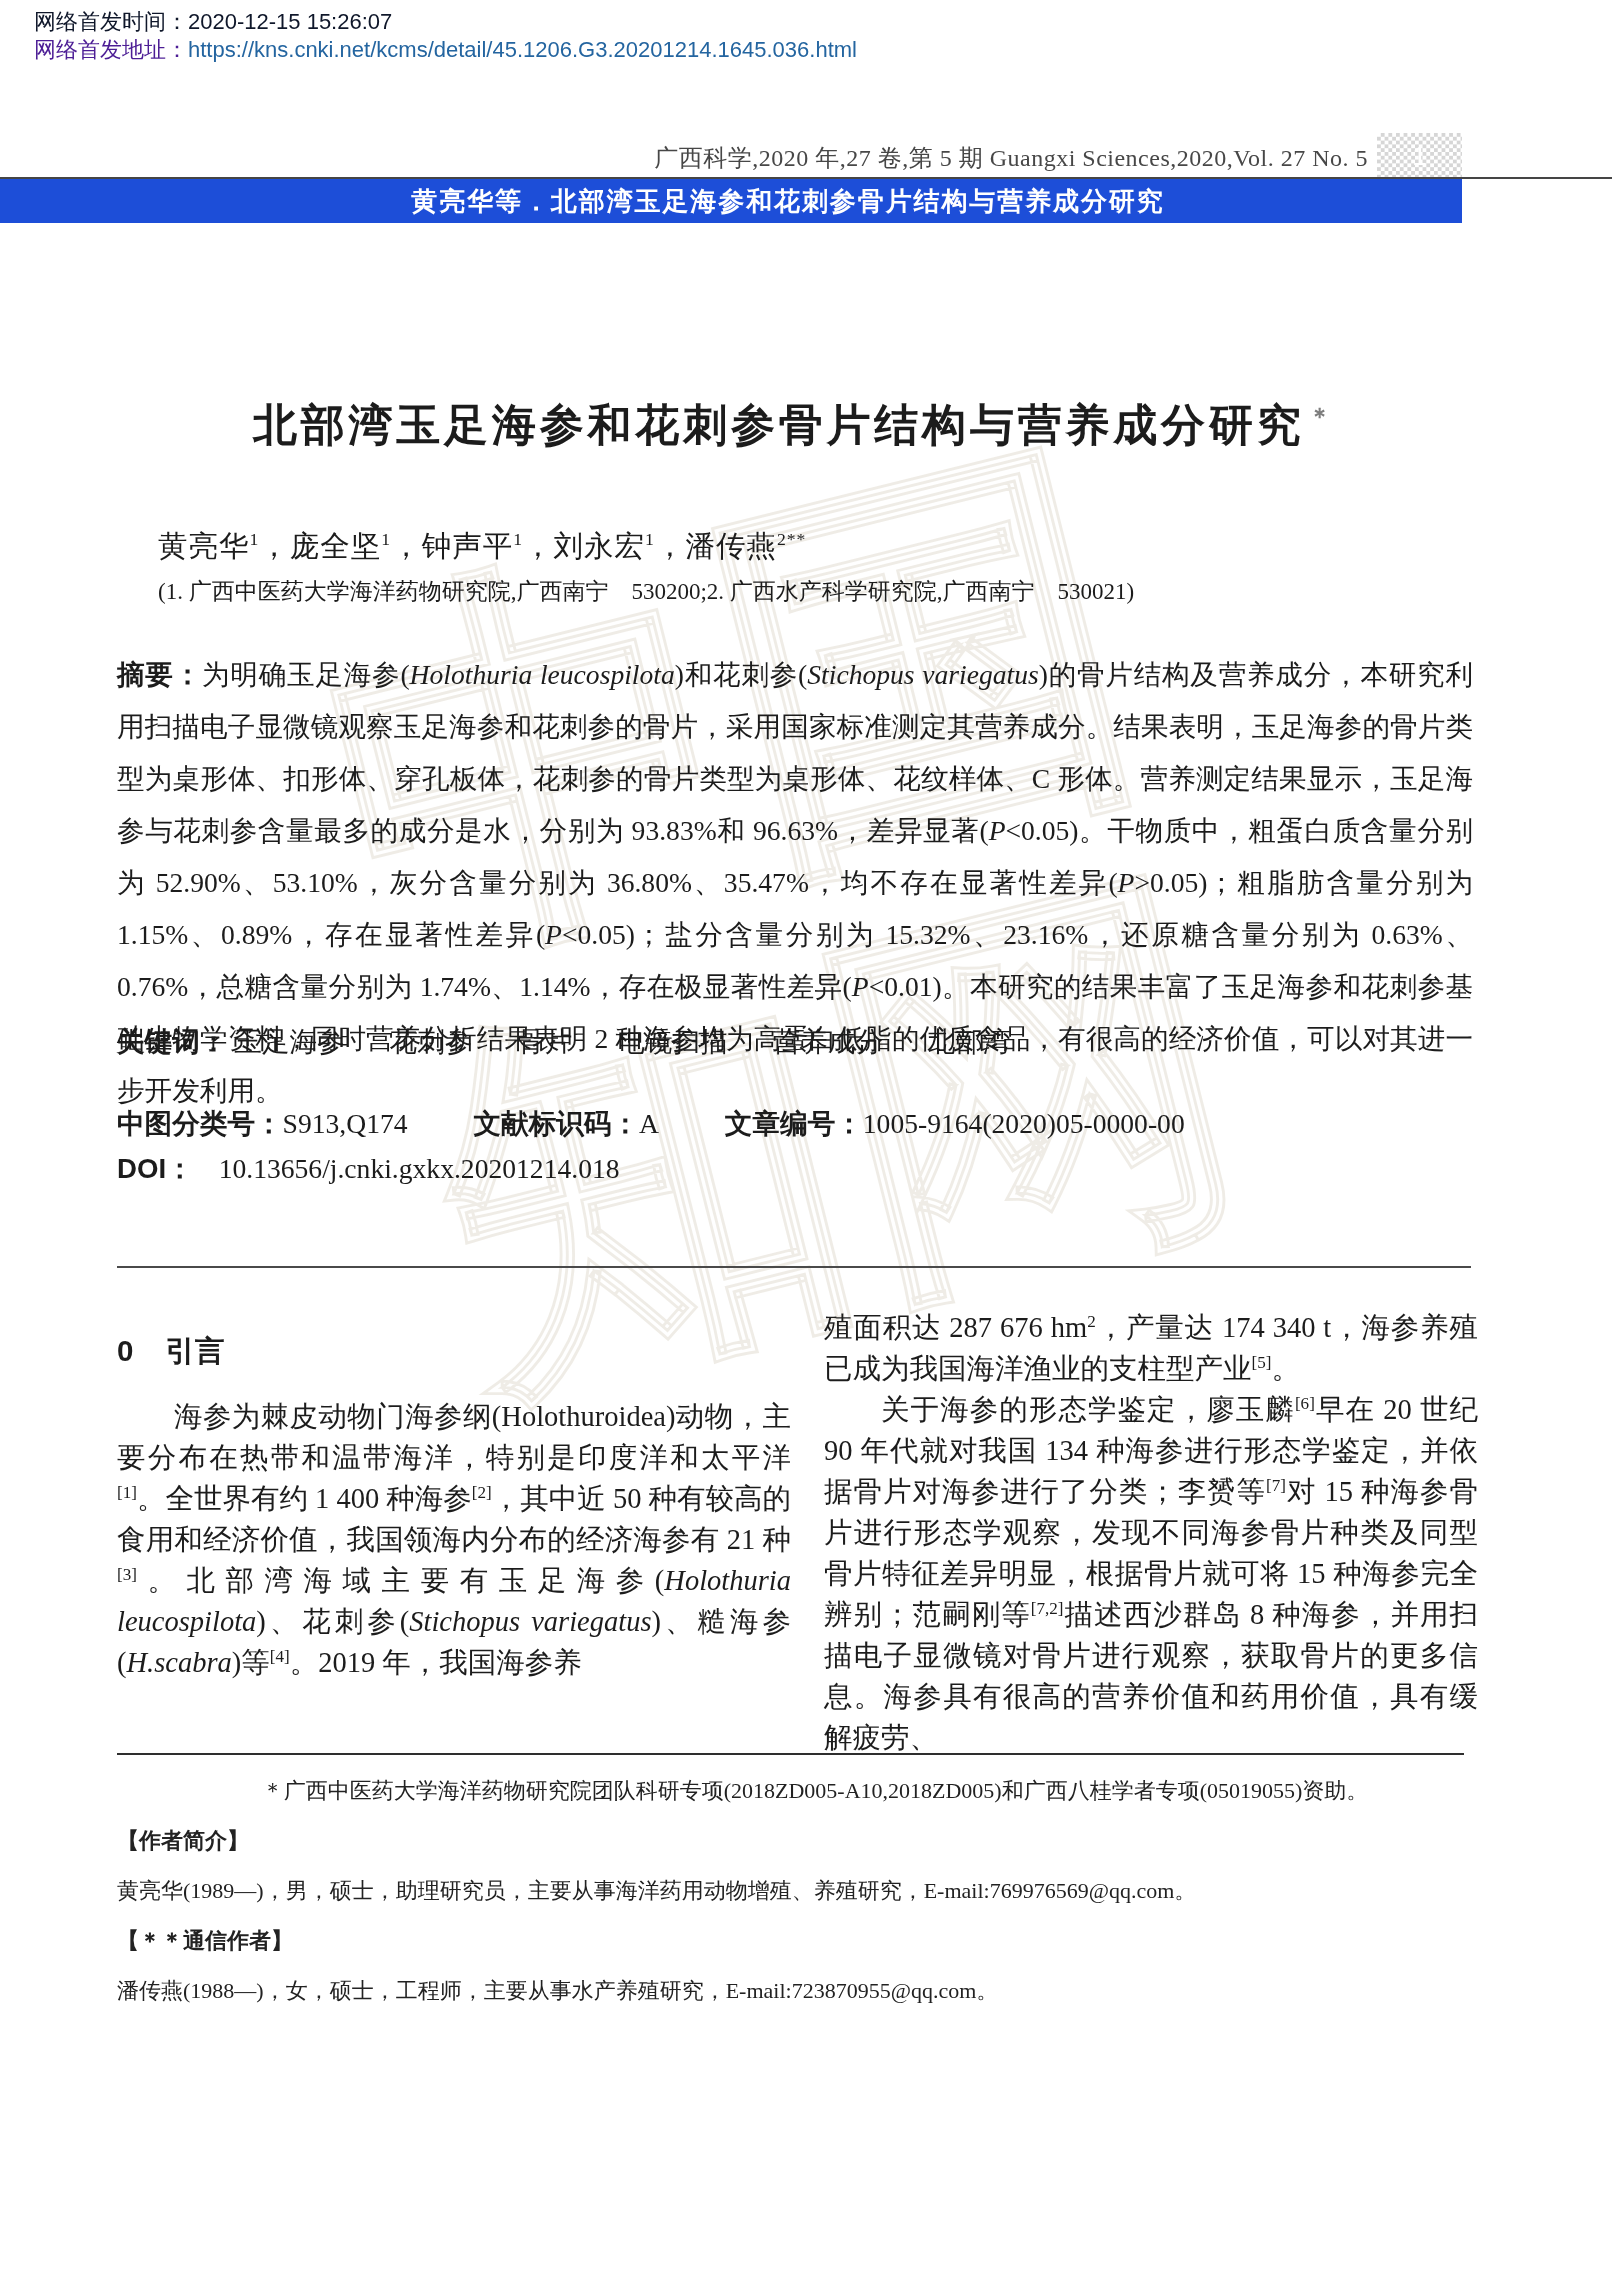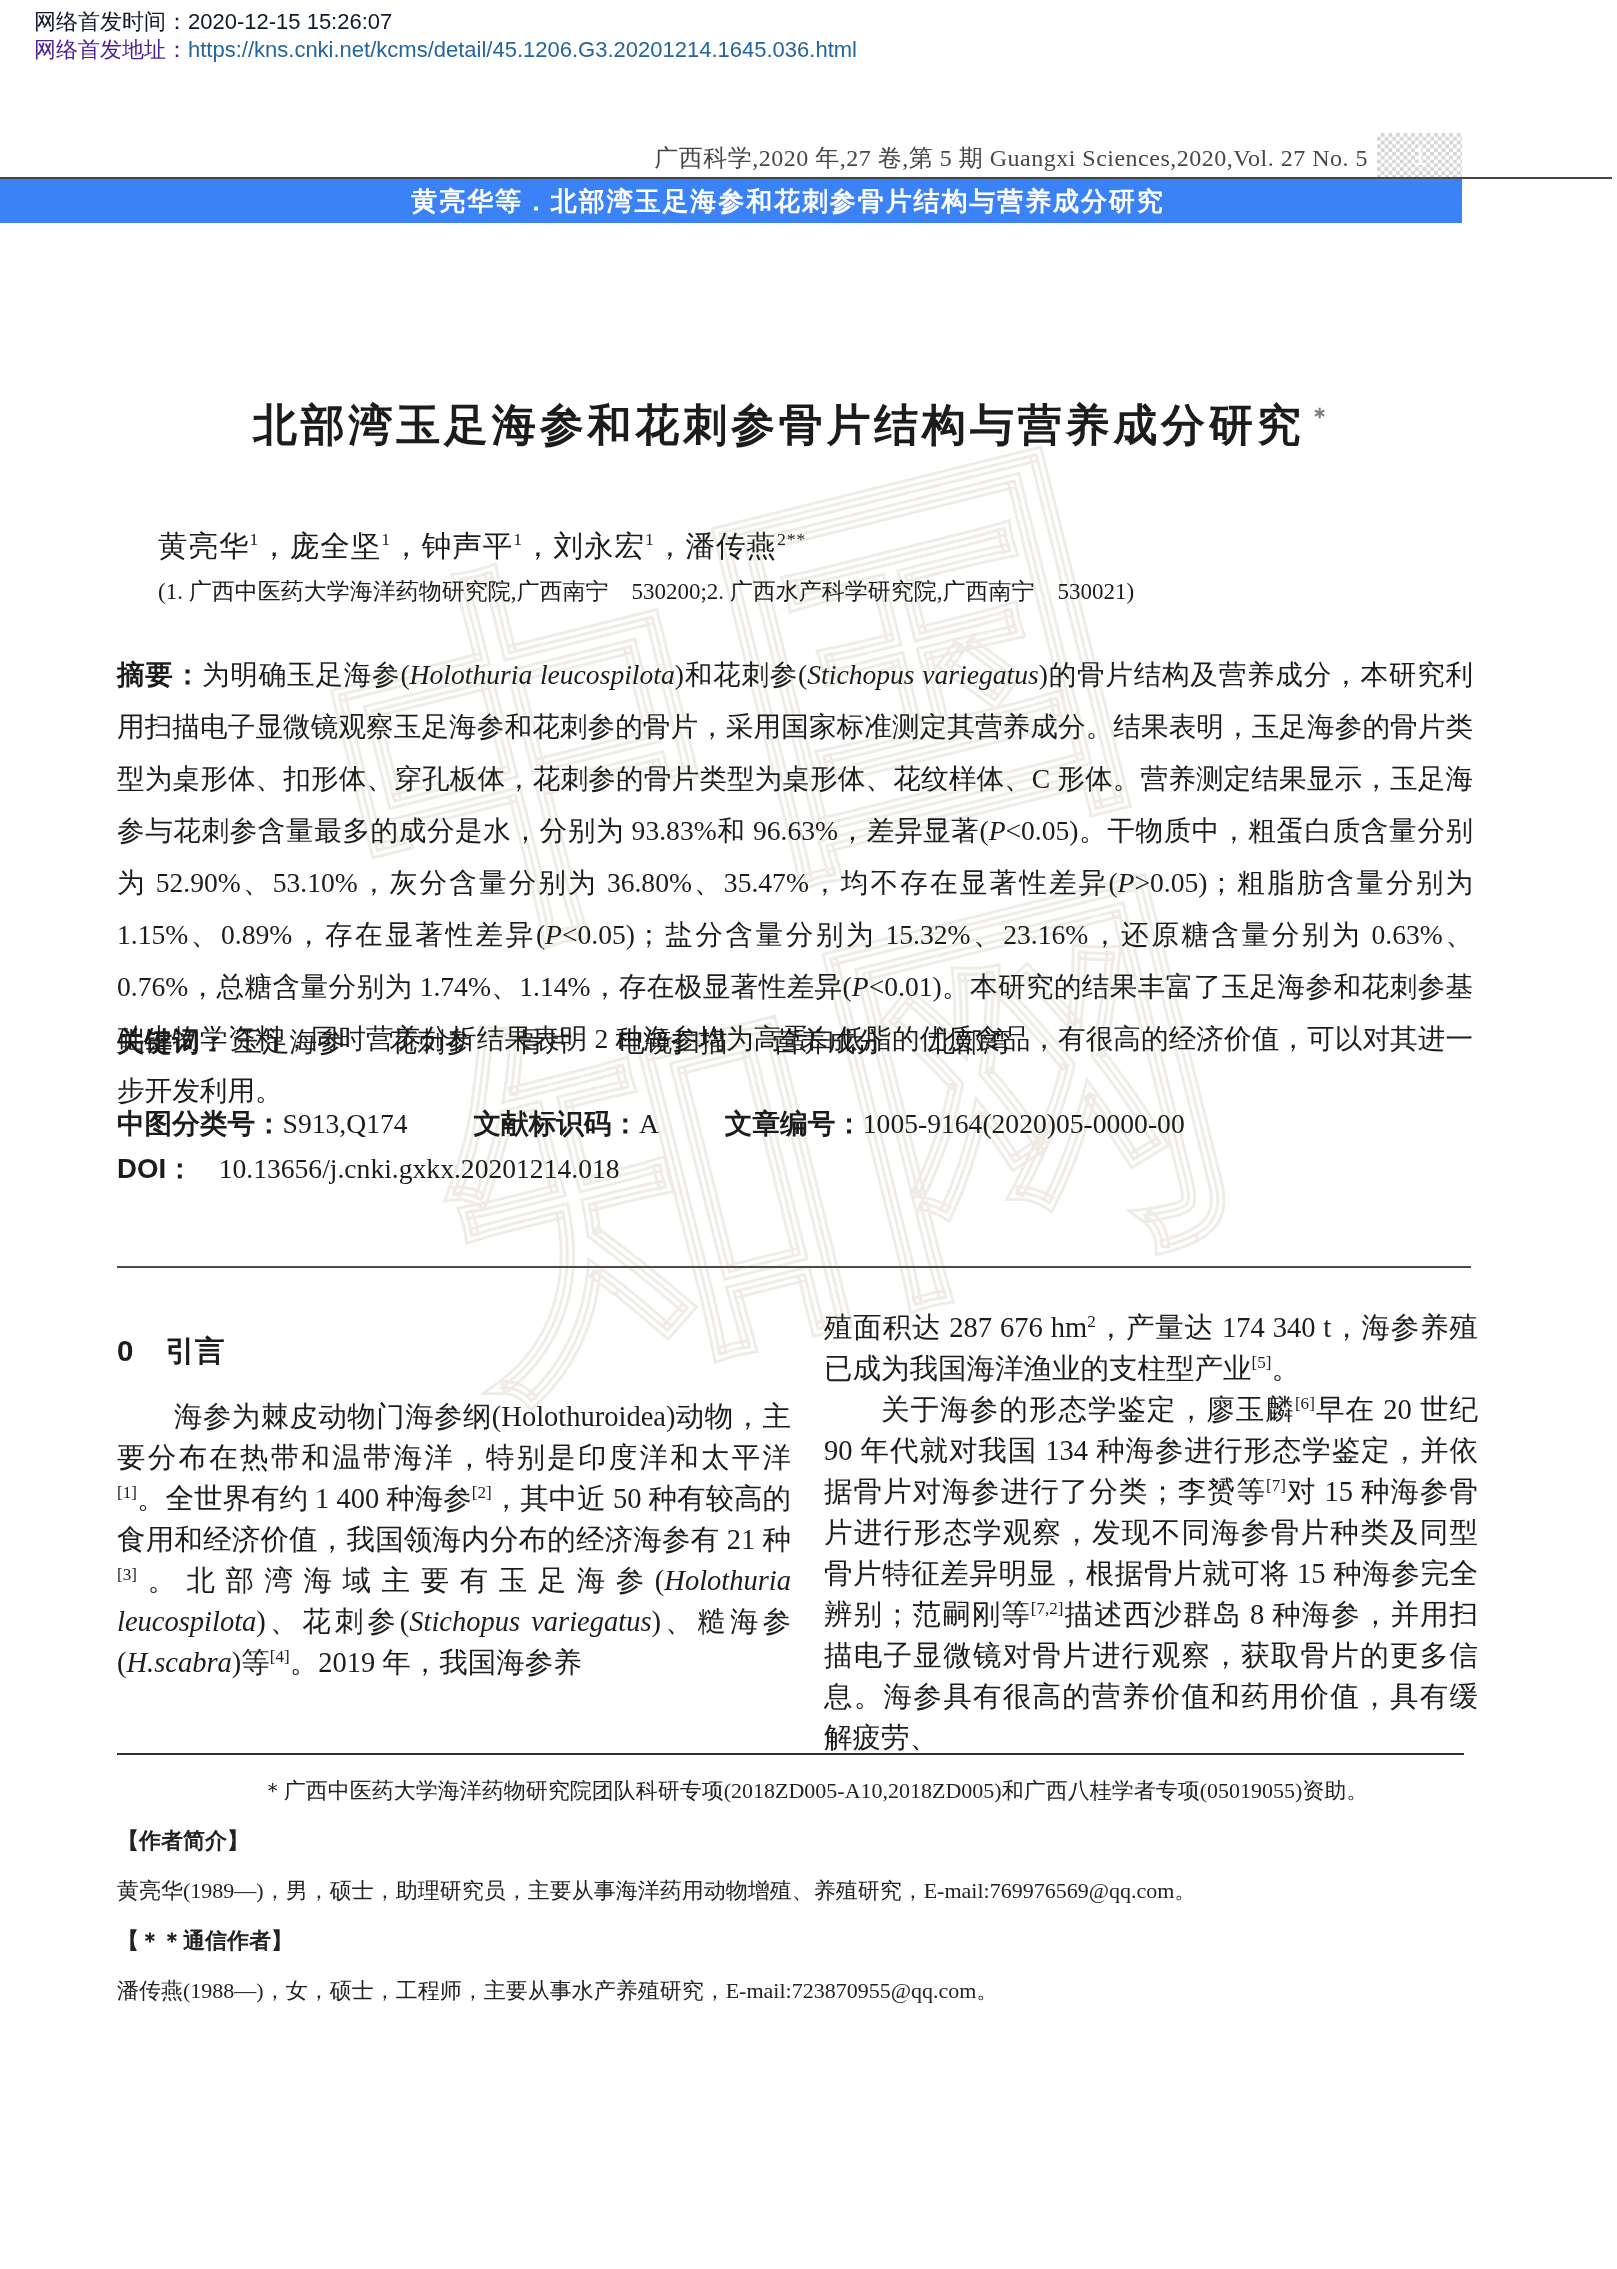--- a/index.html
+++ b/index.html
@@ -17,21 +17,21 @@
   .prepub .url{color:#2465a0;cursor:pointer;}
 
   
   .journal-line{position:absolute;top:142px;right:250px;font-family:Liberation Serif, serif;
                 font-size:24px;color:#474747;letter-spacing:0.5px;}
   .page-box{position:absolute;left:1377px;top:133px;width:85px;height:46px;
             background:repeating-conic-gradient(#d6d6d6 0% 25%, #ffffff 0% 50%) 0 0/7.6px 7.6px;
             display:flex;align-items:center;justify-content:center;}
   .page-box .pg{color:#ffffff;font-size:26px;font-family:"Liberation Sans",sans-serif;}
   .header-rule{position:absolute;left:0;top:177px;width:1612px;height:1.9px;background:#454545;}
-  .running-band{position:absolute;left:0;top:179px;width:1462px;height:44px;background:#3b82f6;
+  .running-band{position:absolute;left:0;top:179px;width:1462px;height:44px;background:#1d4ed8;
                 display:flex;align-items:center;justify-content:center;padding-left:114px;box-sizing:border-box;}
   .running-band span{color:#ffffff;font-size:26px;font-weight:bold;letter-spacing:1.9px;
                      font-family:"Liberation Sans","DejaVu Sans",sans-serif;}
 
   
   .watermark{position:absolute;left:380px;top:447px;width:1094px;transform:rotate(-14deg);
              font-size:399px;line-height:438px;font-weight:bold;color:transparent;
              -webkit-text-stroke:2.9px rgba(196,186,166,.28);
              font-family:"Liberation Sans",sans-serif;pointer-events:none;}
 

